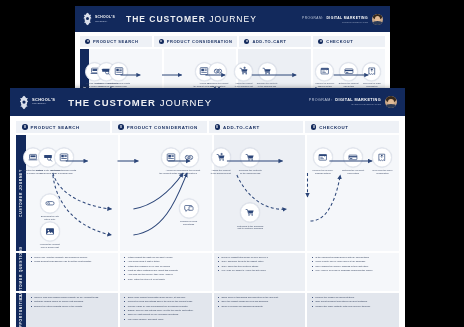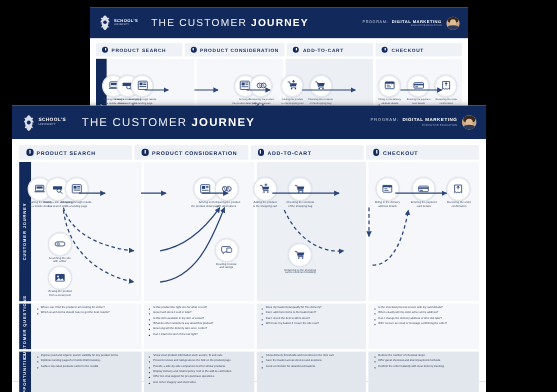--- a/index.html
+++ b/index.html
@@ -21,22 +21,22 @@
   .crest svg{display:block;}
   .crestwords{display:flex;flex-direction:column;line-height:1;}
   .crestwords .c1{color:#fff;font-weight:bold;letter-spacing:.3px;}
   .crestwords .c2{color:#b9c4dd;}
   .card-back .crestwords .c1{font-size:3.4px;}
   .card-back .crestwords .c2{font-size:2.1px;margin-top:.7px;}
   .card-front .crestwords .c1{font-size:4px;}
   .card-front .crestwords .c2{font-size:2.4px;margin-top:.8px;}
 
   .title{color:#fff;letter-spacing:1px;white-space:nowrap;}
-  .title .thin{font-weight:400;opacity:.92;}
-  .title .bold{font-weight:bold;}
+  .title .thin{font-weight:700;opacity:.92;}
+  .title .bold{font-weight:normal;}
   .card-back .title{font-size:8.5px;margin-left:11px;}
   .card-front .title{font-size:9.5px;margin-left:13px;}
 
   .hdr-right{margin-left:auto;display:flex;align-items:center;gap:4px;}
   .prog{display:flex;align-items:baseline;gap:3px;white-space:nowrap;}
   .prog .lbl{color:#c3ccdf;letter-spacing:.5px;}
   .prog .val{color:#fff;font-weight:bold;letter-spacing:.4px;}
   .card-back .prog .lbl{font-size:3.2px;}
   .card-back .prog .val{font-size:3.4px;}
   .card-front .prog .lbl{font-size:3.6px;}

